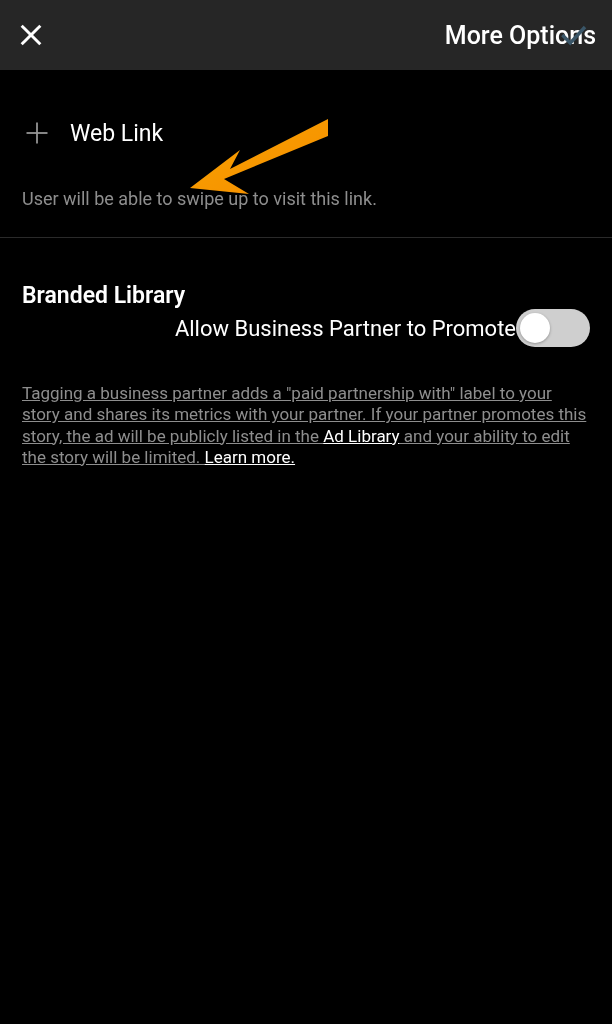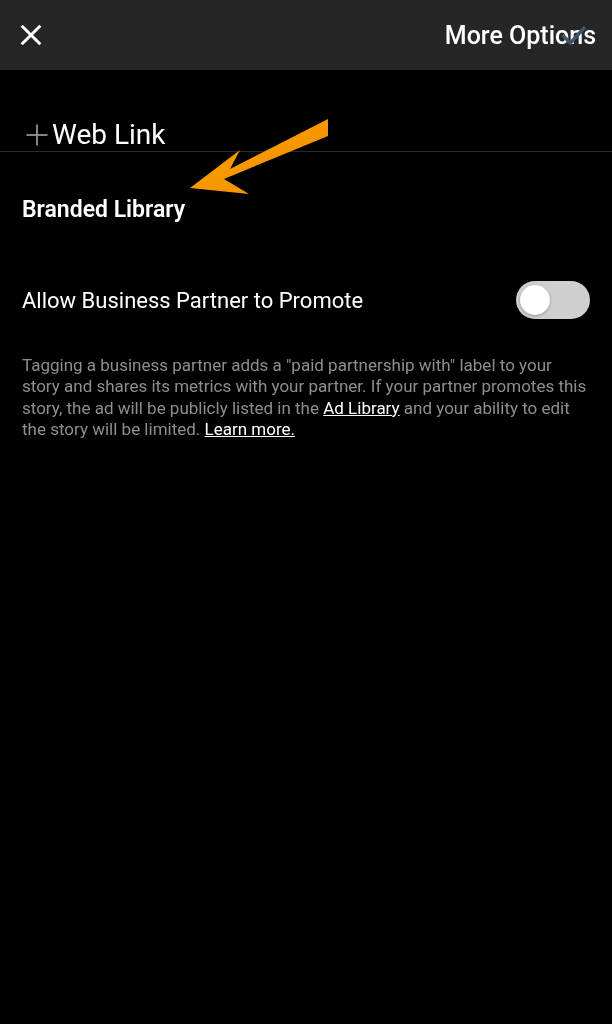--- a/index.html
+++ b/index.html
@@ -80,22 +80,23 @@
       align-items: center;
       justify-content: center;
     }
     .plus-icon svg {
       width: 28px;
       height: 28px;
       stroke: #999;
       stroke-width: 1.5;
     }
     .add-label {
-      font-size: 28px;
+      font-size: 23px;
       font-weight: 400;
+      margin-left: 18px;
       color: #fff;
     }
     .hint-text {
       font-size: 18px;
       color: #8e8e8e;
       margin-top: 40px;
       margin-bottom: 28px;
     }
     .divider {
       height: 1px;
@@ -105,22 +106,21 @@
     .row-item {
       font-size: 22px;
       font-weight: 400;
       color: #fff;
       margin-top: 58px;
       cursor: pointer;
     }
     .toggle-row {
       display: flex;
       align-items: center;
-      justify-content: space-between;
-      margin-top: 58px;
+      justify-content: flex-end;
     }
     .toggle-label {
       font-size: 22px;
       font-weight: 400;
       color: #fff;
     }
     .toggle {
       width: 74px;
       height: 38px;
       background: #cfcfcf;
@@ -136,20 +136,21 @@
       position: absolute;
       top: 4px;
       left: 4px;
       box-shadow: 0 1px 3px rgba(0,0,0,0.3);
     }
     .description {
       font-size: 17px;
       color: #8e8e8e;
       line-height: 1.25;
       margin-top: 36px;
+      text-decoration: underline;
     }
     .description .link {
       color: #fff;
       text-decoration: underline;
       cursor: pointer;
     }
     .arrow-overlay {
       position: absolute;
       top: 114px;
       left: 178px;
@@ -177,20 +178,21 @@
 <div class="section">
   <div class="add-row">
     <div class="plus-icon">
       <svg viewBox="0 0 24 24">
           <line x1="12" y1="3" x2="12" y2="21"></line>
           <line x1="3" y1="12" x2="21" y2="12"></line>
         </svg>
     </div>
     <div class="add-label">Web Link</div>
   </div>
+  <div class="hint-text">User will be able to swipe up to visit this link.</div>
 </div>
 
 <div class="divider"></div>
 
 <div class="section">
   <div class="section-title">Branded Library</div>
   <div class="toggle-row">
     <div class="toggle-label">Allow Business Partner to Promote</div>
     <div class="toggle">
       <div class="toggle-knob"></div>

